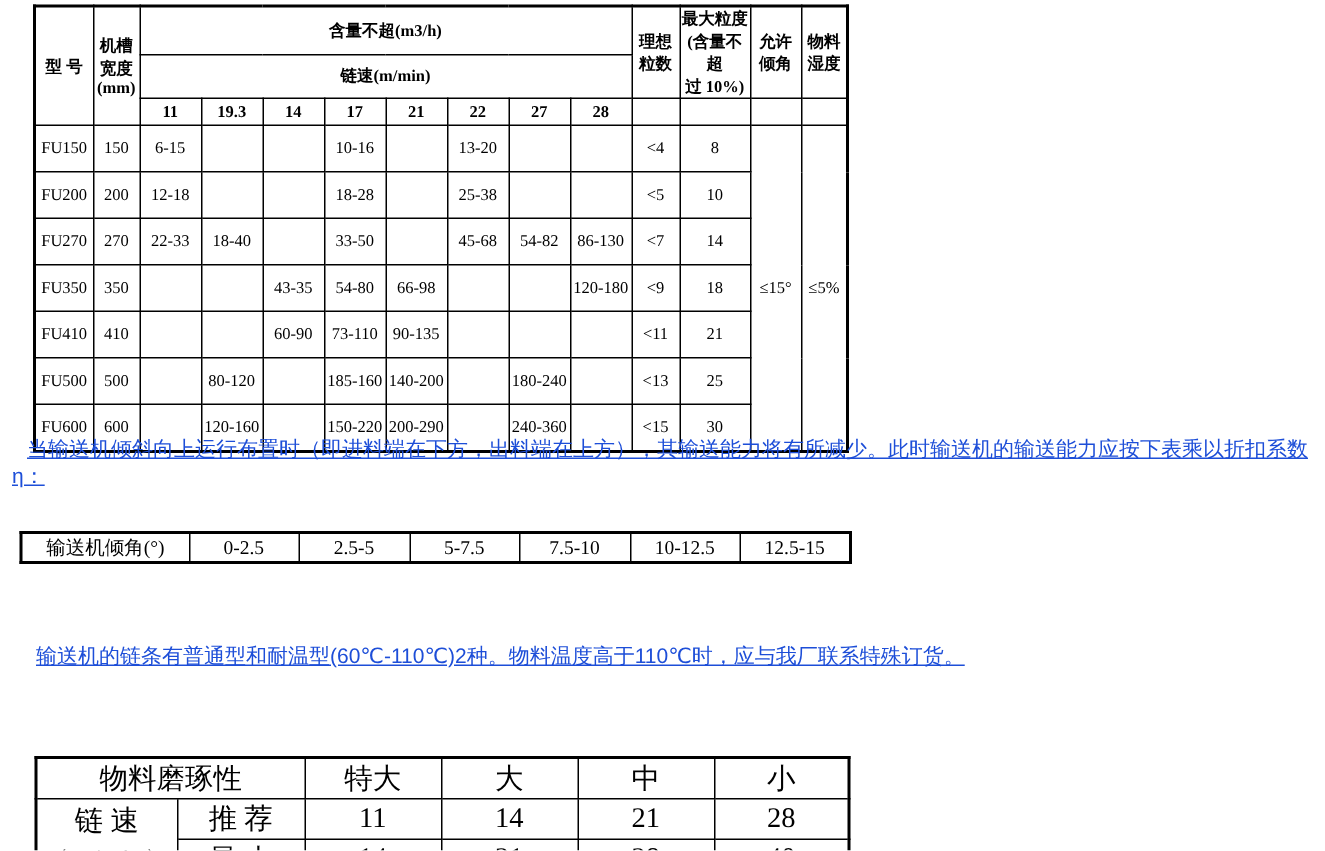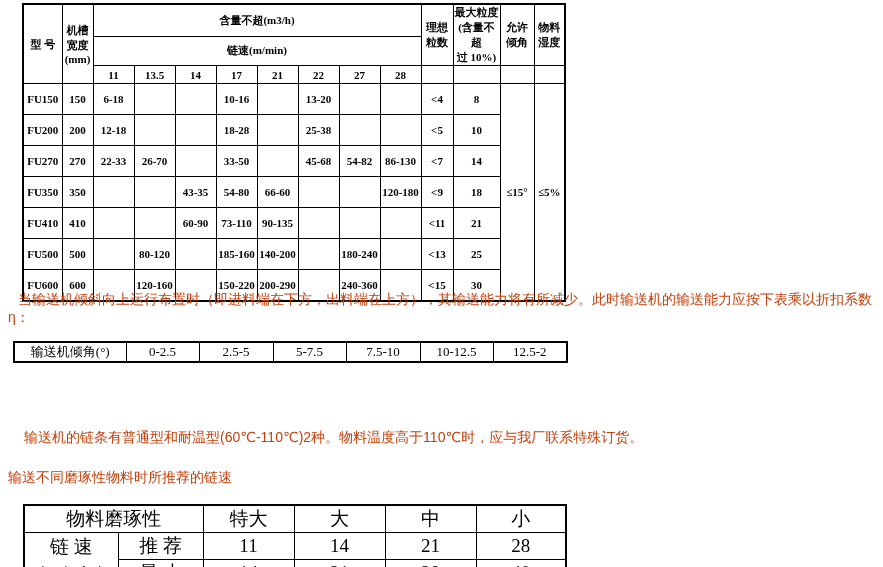--- a/index.html
+++ b/index.html
@@ -9,32 +9,32 @@
   table { border-collapse:collapse; table-layout:fixed; color:#000; }
   td { border:1px solid #000; text-align:center; vertical-align:middle; padding:0 1px; overflow:hidden; }
 
   
   #spec-table { position:absolute; left:22px; top:3px; border:2px solid #000;
                 font-family:"Liberation Serif","DejaVu Serif",serif; font-size:11px; }
   #spec-table thead td { font-weight:bold; }
   #spec-table thead tr:nth-child(1){ height:24px; }
   #spec-table thead tr:nth-child(2){ height:22px; }
   #spec-table thead tr:nth-child(3){ height:18px; }
-  #spec-table tbody tr { height:31px;font-weight:bold; }
+  #spec-table tbody tr { height:31px; }
 
   
   .para { position:absolute; left:8px; width:870px; font-size:14px; line-height:18px;
-          color:#c2410c; font-family:"Liberation Sans","DejaVu Sans",sans-serif; }
+          color:#1d4ed8; font-family:"Liberation Sans","DejaVu Sans",sans-serif;text-decoration:underline; }
   #para-incline { top:290px; text-indent:10px; }
   #para-drive   { top:392px; text-indent:10px; }
   #para-chain   { top:428px;margin-left:16px; }
   #para-speed   { top:468px; }
 
   
-  #discount-table { position:absolute; left:13px; top:341px; border:2px solid #000;
+  #discount-table { position:absolute; left:13px; top:354px; border:2px solid #000;
                     font-family:"Liberation Serif","DejaVu Serif",serif; font-size:13px; }
   #discount-table tr { height:20px; }
 
   
   #abrasive-table { position:absolute; left:23px; top:504px; border:2px solid #000;
                     font-family:"Liberation Serif","DejaVu Serif",serif; font-size:19px; }
   #abrasive-table tr:nth-child(1){ height:20px; }
   #abrasive-table tr:nth-child(2){ height:22px;margin-top:44px; }
   #abrasive-table tr:nth-child(3){ height:22px;padding-left:32px; }
 </style>
@@ -85,38 +85,38 @@
         <td rowspan="2">
           <div>物料</div>
           <div>湿度</div>
         </td>
       </tr>
       <tr>
         <td colspan="8">链速(m/min)</td>
       </tr>
       <tr>
         <td>11</td>
-        <td>13.5</td>
+        <td>19.3</td>
         <td>14</td>
         <td>17</td>
         <td>21</td>
         <td>22</td>
         <td>27</td>
         <td>28</td>
         <td></td>
         <td></td>
         <td></td>
         <td></td>
       </tr>
     </thead>
     <tbody id="spec-body">
         <tr>
           <td>FU150</td>
           <td>150</td>
-          <td>6-18</td>
+          <td>6-15</td>
           <td></td>
           <td></td>
           <td>10-16</td>
           <td></td>
           <td>13-20</td>
           <td></td>
           <td></td>
           <td>&lt;4</td>
           <td>8</td>
           <td rowspan="7">≤15°</td>
@@ -133,38 +133,38 @@
           <td>25-38</td>
           <td></td>
           <td></td>
           <td>&lt;5</td>
           <td>10</td>
         </tr>
         <tr>
           <td>FU270</td>
           <td>270</td>
           <td>22-33</td>
-          <td>26-70</td>
+          <td>18-40</td>
           <td></td>
           <td>33-50</td>
           <td></td>
           <td>45-68</td>
           <td>54-82</td>
           <td>86-130</td>
           <td>&lt;7</td>
           <td>14</td>
         </tr>
         <tr>
           <td>FU350</td>
           <td>350</td>
           <td></td>
           <td></td>
           <td>43-35</td>
           <td>54-80</td>
-          <td>66-60</td>
+          <td>66-98</td>
           <td></td>
           <td></td>
           <td>120-180</td>
           <td>&lt;9</td>
           <td>18</td>
         </tr>
         <tr>
           <td>FU410</td>
           <td>410</td>
           <td></td>
@@ -222,29 +222,28 @@
         <col style="width:74px">
     </colgroup>
     <tbody>
         <tr>
       <td>输送机倾角(°)</td>
       <td>0-2.5</td>
       <td>2.5-5</td>
       <td>5-7.5</td>
       <td>7.5-10</td>
       <td>10-12.5</td>
-      <td>12.5-2</td>
+      <td>12.5-15</td>
     </tr>
   </tbody>
     </table>
 
 
   <div id="para-chain" class="para">输送机的链条有普通型和耐温型(60℃-110℃)2种。物料温度高于110℃时，应与我厂联系特殊订货。</div>
 
-  <div id="para-speed" class="para">输送不同磨琢性物料时所推荐的链速</div>
 
   <table id="abrasive-table">
     <colgroup>
       <col style="width:94px">
         <col style="width:85px">
         <col style="width:91px">
       <col style="width:91px">
         <col style="width:91px">
         <col style="width:90px">
     </colgroup>

